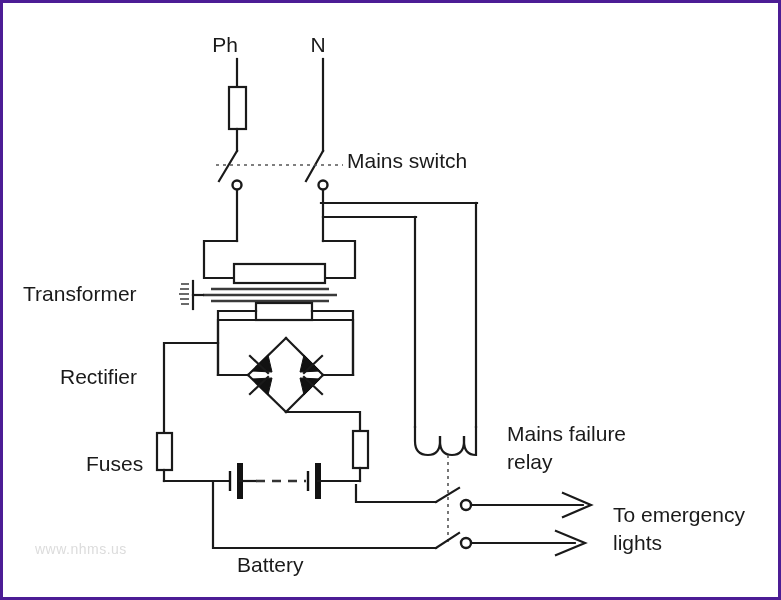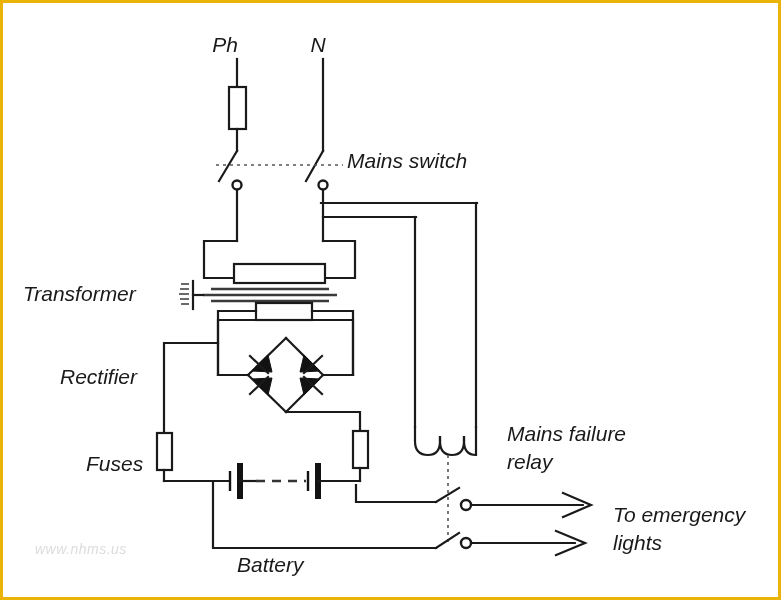--- a/index.html
+++ b/index.html
@@ -6,24 +6,23 @@
     margin: 0;
     padding: 0;
     background: #ffffff;
   }
   #page {
     position: relative;
     width: 781px;
     height: 600px;
     background: #ffffff;
     box-sizing: border-box;
-    border: 3px solid #eab308;
+    border: 3px solid #4c1d95;
     overflow: hidden;
     font-family: "Liberation Sans", sans-serif;
-    font-style: italic;
   }
   #diagram {
     position: absolute;
     left: 0;
     top: 0;
     width: 775px;
     height: 594px;
     display: block;
   }
   .lbl {

